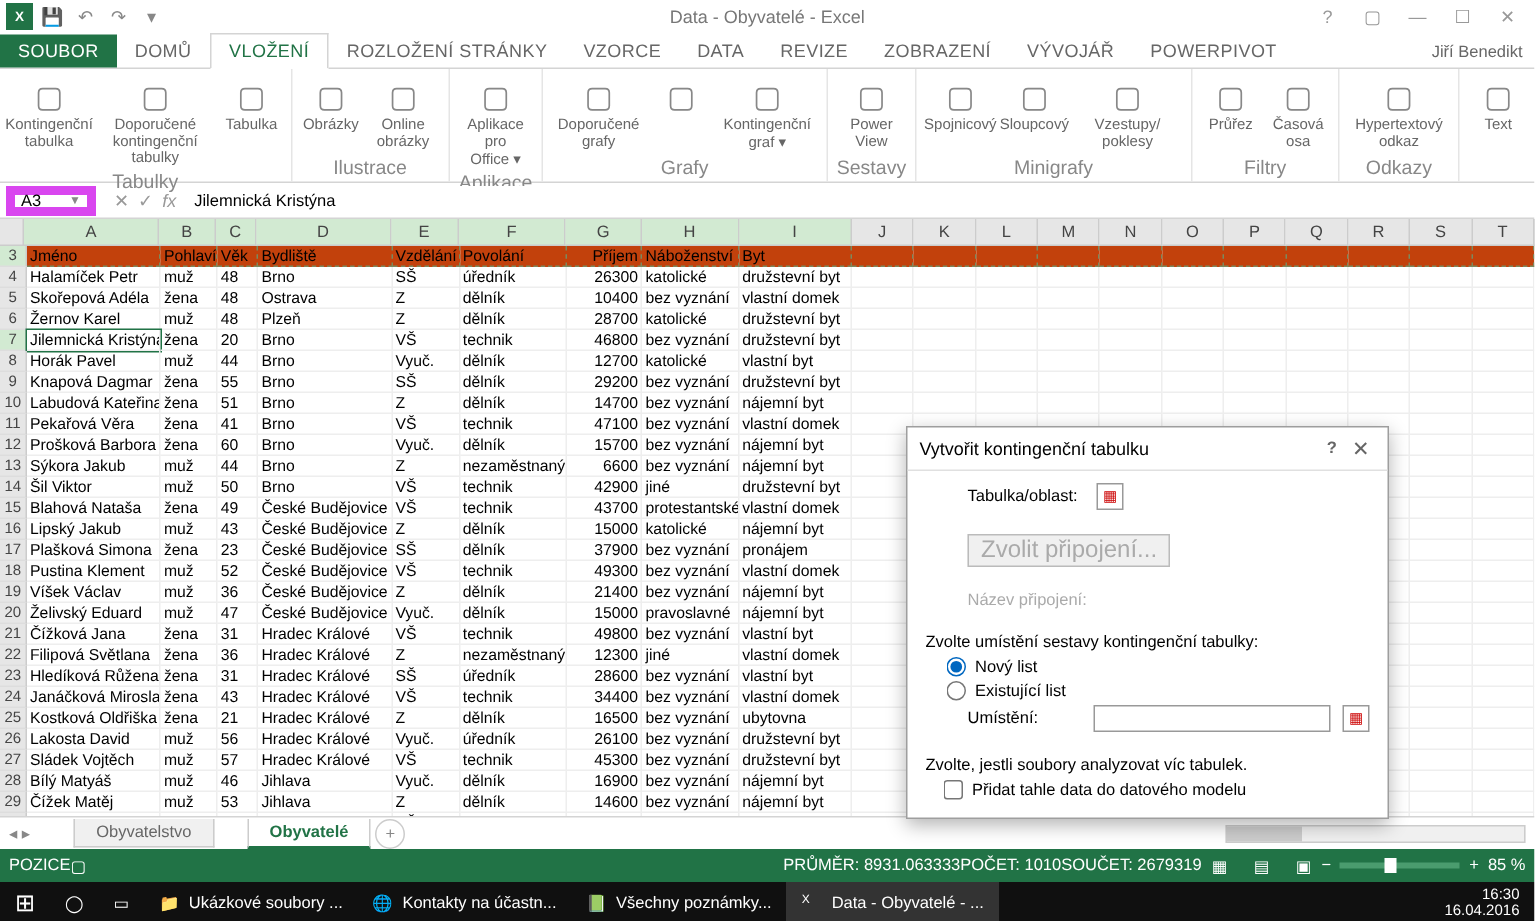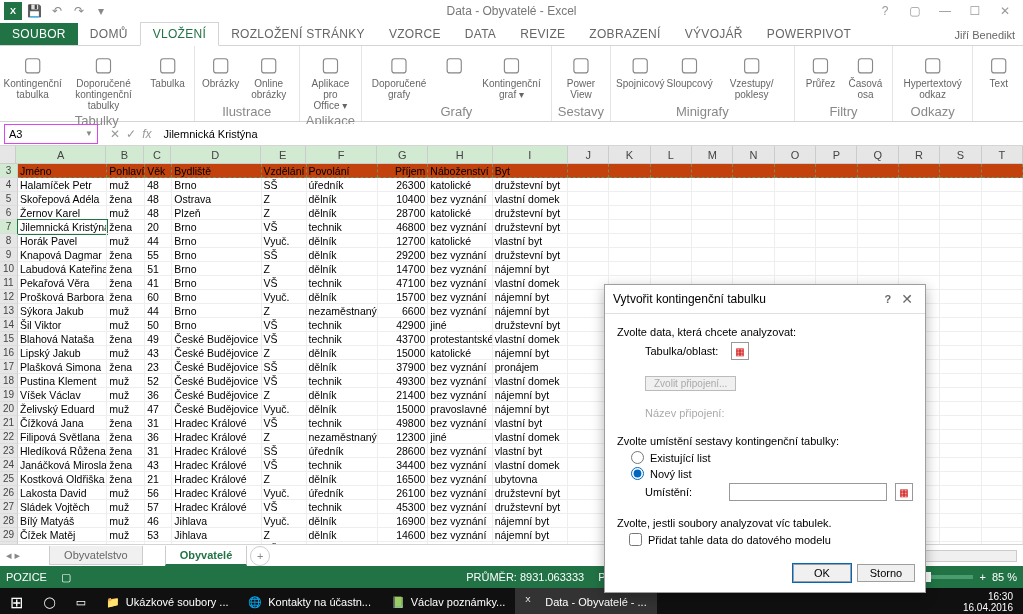--- a/index.html
+++ b/index.html
@@ -24,21 +24,21 @@
 
 .ribbon { height: 76px; background: #fff; border-bottom: 1px solid #d4d4d4; display: flex; }
 .rgroup { border-right: 1px solid #e5e5e5; padding: 2px 6px; display: flex; flex-direction: column; justify-content: space-between; }
 .rgroup .btns { display: flex; gap: 4px; }
 .rgroup .btn { display: flex; flex-direction: column; align-items: center; justify-content: flex-start; padding: 2px 4px; color: #666; font-size: 10px; text-align: center; min-width: 40px; }
 .rgroup .btn .ic { width: 28px; height: 28px; display: flex; align-items: center; justify-content: center; font-size: 20px; color: #888; }
 .rgroup .label { text-align: center; font-size: 13px; color: #888; }
 
 
 .fbar { height: 24px; display: flex; align-items: center; border-bottom: 1px solid #d4d4d4; background: #fff; }
-.fbar .namebox { width: 94px; border: 1px solid #d946ef; height: 20px; margin: 0 4px; display: flex; align-items: center; padding: 0 4px; font-size: 11px; background: #fff; text-align: center; }
+.fbar .namebox { width: 60px; border: 6px solid #d946ef; height: 20px; margin: 0 4px; display: flex; align-items: center; padding: 0 4px; font-size: 11px; background: #fff; text-align: center; }
 .fbar .namebox .dd { margin-left: auto; color: #888; font-size: 8px; }
 .fbar .fxbtns { display: flex; gap: 6px; padding: 0 8px; color: #999; font-size: 12px; align-items: center; }
 .fbar .fxinput { flex: 1; border: none; height: 20px; padding: 0 4px; font-size: 11px; outline: none; }
 
 
 .grid { height: 398px; overflow: hidden; position: relative; background: #fff; }
 .colhdr { display: flex; position: sticky; top: 0; background: #e6e6e6; height: 18px; }
 .colhdr .corner { width: 18px; background: #e6e6e6; border-right: 1px solid #ccc; border-bottom: 1px solid #ccc; }
 .colhdr .ch { border-right: 1px solid #ccc; border-bottom: 1px solid #ccc; display: flex; align-items: center; justify-content: center; font-size: 11px; color: #444; background: #e6e6e6; }
 .colhdr .ch.sel { background: #d2ead2; }
@@ -59,21 +59,21 @@
 .sheettabs { height: 22px; display: flex; align-items: center; border-top: 1px solid #d4d4d4; background: #fff; }
 .sheettabs .nav { display: flex; gap: 2px; padding: 0 6px; color: #888; }
 .sheettabs .tab { padding: 3px 14px; font-size: 11px; border: 1px solid #ccc; border-top: none; margin-right: -1px; color: #666; background: #f0f0f0; margin-left: 23px; }
 .sheettabs .tab.active { background: #fff; border-bottom: 2px solid #217346; color: #217346; font-weight: 600; }
 .sheettabs .add { width: 20px; height: 20px; display: flex; align-items:center; justify-content:center; color:#888; margin-left:4px; border:1px solid #ccc; border-radius:50%; }
 .sheettabs .scroll { margin-left: auto; display:flex; align-items:center; padding-right:6px; }
 .sheettabs .scroll .bar { width: 200px; height: 12px; background:#f0f0f0; border:1px solid #ccc; position:relative; }
 .sheettabs .scroll .bar .thumb { position:absolute; left:0; top:0; height:100%; width:50px; background:#ccc; }
 
 
-.statusbar { height: 22px; background: #217346; color: #fff; display: flex; align-items: center; font-size: 11px; padding: 0 6px; gap: 14px; }
+.statusbar { height: 22px; background: #217346; color: #fff; display: flex; align-items: center; font-size: 11px; padding: 0 6px; gap: 0; }
 .statusbar .spacer { flex: 1; }
 .statusbar .views { display:flex; gap:4px; }
 .statusbar .views .v { width:24px; height:16px; display:flex; align-items:center; justify-content:center; }
 .statusbar .zoom { display:flex; align-items:center; gap:6px; }
 .statusbar .zoom .slider { width:80px; height:4px; background:#4a9c6e; position:relative; }
 .statusbar .zoom .slider .th { position:absolute; left:30px; top:-3px; width:8px; height:10px; background:#fff; }
 
 
 .taskbar { height: 28px; background: #101010; display: flex; align-items: center; color: #fff; font-size: 11px; }
 .taskbar .tb { padding: 0 10px; height: 100%; display: flex; align-items: center; gap: 6px; }
@@ -89,21 +89,21 @@
 .overlay .dlg-title .close { color: #666; font-size: 14px; padding: 0 4px; }
 .overlay .dlg-body { padding: 8px 12px; }
 .overlay .section-label { margin: 4px 0; }
 .overlay .opt { display: flex; align-items: center; gap: 6px; margin: 3px 0 3px 14px; }
 .overlay .opt input[type=radio] { accent-color: #0067c0; }
 .overlay .subopt { margin-left: 28px; display: flex; align-items: center; gap: 6px; margin-bottom: 16px; }
 .overlay .subopt label { min-width: 78px; }
 .overlay .subopt input[type=text] { flex: 1; border: 1px solid #999; padding: 1px 3px; font-size: 11px; height: 18px; }
 .overlay .subopt .picker { width: 18px; height: 18px; border: 1px solid #999; display:flex; align-items:center; justify-content:center; font-size:10px; color:#c00; margin-left:2px; }
 .overlay .subopt.disabled button, .overlay .subopt.disabled span { color: #aaa; }
-.overlay .subopt button { padding: 1px 8px; border: 1px solid #bbb; background: #f0f0f0; color: #888; font-size: 10px; }
+.overlay .subopt button { padding: 1px 8px; border: 1px solid #bbb; background: #f0f0f0; color: #888; font-size: 16px; }
 .overlay .chk { display: flex; align-items: center; gap: 6px; margin: 4px 0 4px 12px; }
 .overlay .dlg-btns { display: flex; justify-content: flex-end; gap: 6px; padding: 6px 10px 10px; }
 .overlay .dlg-btns button { min-width: 58px; padding: 2px 10px; border: 1px solid #9e9e9e; background: #f0f0f0; font-size: 11px; }
 .overlay .dlg-btns button.primary { outline: 1px solid #0067c0; }
 </style>
 </head>
 <body>
 
 <div class="titlebar">
   <div class="qat">
@@ -975,66 +975,61 @@
     <span>85 %</span>
   </div>
 </div>
 
 <div class="taskbar">
   <div class="tb win">⊞</div>
   <div class="tb">◯</div>
   <div class="tb">▭</div>
   <div class="tb">📁 <span>Ukázkové soubory ...</span></div>
   <div class="tb">🌐 <span>Kontakty na účastn...</span></div>
-  <div class="tb">📗 <span>Václav poznámky...</span></div>
+  <div class="tb">📗 <span>Všechny poznámky...</span></div>
   <div class="tb active">
       <span class="x-badge" style="width:14px;height:14px;font-size:8px;">X</span> 
       <span>Data - Obyvatelé - ...</span>
     </div>
   <div class="clock">
     <div>16:30</div>
     <div>16.04.2016</div>
   </div>
 </div>
 
 <div class="overlay">
   <div class="dlg-title">
     <span class="txt">Vytvořit kontingenční tabulku</span>
     <span class="help">?</span>
     <span class="close">✕</span>
   </div>
   <div class="dlg-body">
-    <div class="section-label">Zvolte data, která chcete analyzovat:</div>
     <div class="subopt">
       <label>Tabulka/oblast:</label>
       <span class="picker">▦</span>
     </div>
     <div class="subopt disabled">
       <button>Zvolit připojení...</button>
     </div>
     <div class="subopt disabled">
       <span>Název připojení:</span>
     </div>
     <div class="section-label">Zvolte umístění sestavy kontingenční tabulky:</div>
     <div class="opt">
+      <input type="radio" checked="" style="">
+      <span>Nový list</span>
+    </div>
+    <div class="opt">
       <input type="radio" style="">
       <span>Existující list</span>
-    </div>
-    <div class="opt">
-      <input type="radio" checked="" style="">
-      <span>Nový list</span>
     </div>
     <div class="subopt">
       <label>Umístění:</label>
       <input type="text" style="">
       <span class="picker">▦</span>
     </div>
     <div class="section-label">Zvolte, jestli soubory analyzovat víc tabulek.</div>
     <div class="chk">
       <input type="checkbox" style="">
       <span>Přidat tahle data do datového modelu</span>
     </div>
   </div>
-  <div class="dlg-btns">
-    <button class="primary">OK</button>
-    <button>Storno</button>
-  </div>
 </div>
 
 </body></html>

